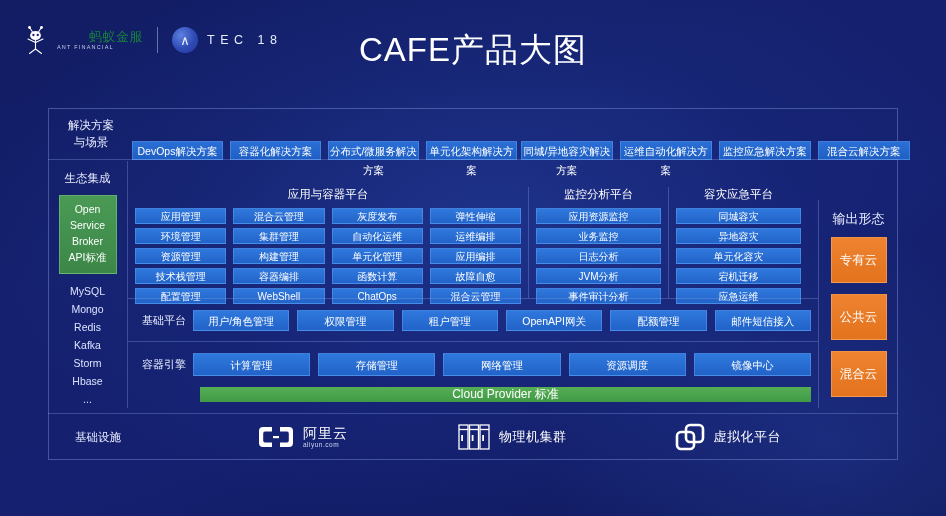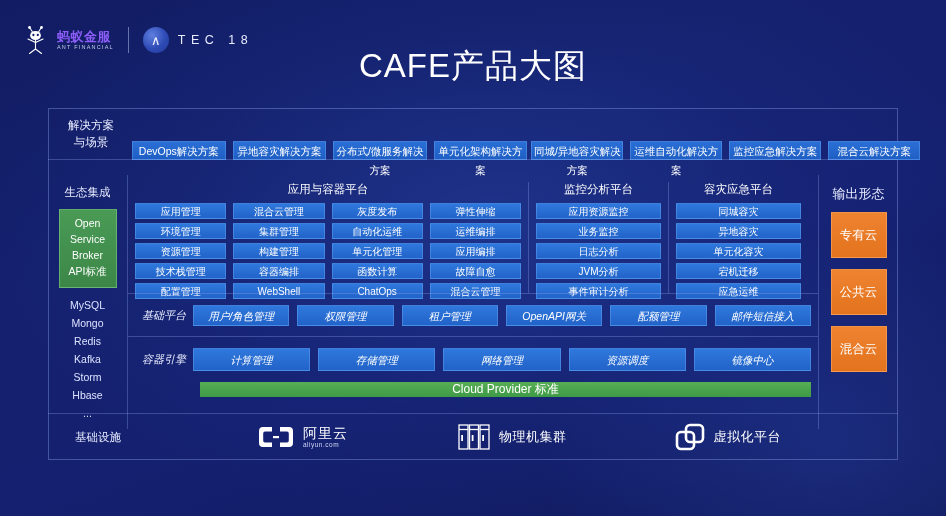--- a/index.html
+++ b/index.html
@@ -15,32 +15,32 @@
       linear-gradient(160deg, #111c63 0%, #15216e 35%, #152070 60%, #101a5c 100%);
     color: #ffffff;
     position: relative;
   }
 
   
   .header { position: absolute; left: 22px; top: 20px; display: flex; align-items: center; height: 40px; }
   .ant-mark { display: flex; align-items: center; gap: 7px; }
   .ant-logo-svg { width: 28px; height: 30px; display: block; }
   .ant-words { line-height: 1; }
-  .ant-cn { font-size: 13px; font-weight: bold; letter-spacing: 0.5px; color: #8b5cf6; display: block; }
+  .ant-cn { font-size: 13px; font-weight: normal; letter-spacing: 0.5px; color: #15803d; display: block; margin-left: 32px; }
   .ant-en { font-size: 5.5px; letter-spacing: 1.2px; color: #c5cbe8; display: block; margin-top: 2px; }
   .divider-v { width: 1px; height: 26px; background: rgba(190,200,240,0.5); margin: 0 14px; }
   .atec { display: flex; align-items: center; gap: 9px; }
   .atec-badge { width: 26px; height: 26px; border-radius: 50%;
     background: radial-gradient(circle at 35% 32%, #5f7fe0 0%, #2e4bb5 55%, #21379a 100%);
     display: flex; align-items: center; justify-content: center;
     font-size: 13px; color: #eef2ff; font-weight: 300; }
   .atec-text { font-size: 12.5px; letter-spacing: 5.5px; color: #e7ecff; font-weight: 300; }
 
   
-  .page-title { position: absolute; left: 0; right: 0; top: 44px; text-align: center;
+  .page-title { position: absolute; left: 0; right: 0; top: 28px; text-align: center;
     font-size: 33px; font-weight: 400; letter-spacing: 1px; color: #ffffff; }
 
   
   .frame { position: absolute; left: 48px; top: 108px; width: 850px; height: 352px;
     border: 1px solid rgba(140,165,235,0.40); }
 
   
   .solutions { position: absolute; left: 48px; top: 108px; width: 940px; height: 51px;
     display: flex; align-items: center; padding: 0 6px; }
   .side-label { width: 74px; flex: 0 0 74px; text-align: center; font-size: 11.5px;
@@ -50,21 +50,21 @@
   .chip {
     flex: 1; height: 19px; line-height: 19px; text-align: center; font-size: 10.5px;
     color: #ffffff; background: linear-gradient(180deg, #2a6fd6 0%, #1f5fc4 100%);
     border: 1px solid rgba(120,180,255,0.35);
   }
 
   .hline { position: absolute; left: 48px; width: 850px; height: 1px;
     background: rgba(140,165,235,0.33); }
 
   
-  .body-area { position: absolute; left: 48px; top: 175px; width: 850px; height: 254px; display: flex; }
+  .body-area { position: absolute; left: 48px; top: 154px; width: 850px; height: 254px; display: flex; align-items: flex-end; }
 
   .col-eco { width: 80px; flex: 0 0 80px; border-right: 1px solid rgba(140,165,235,0.33);
     padding-top: 10px; text-align: center; }
   .eco-title { font-size: 11.5px; color: #e8ecff; margin-bottom: 9px; }
   .eco-green { width: 58px; margin: 0 auto 8px; padding: 6px 0 7px;
     background: linear-gradient(180deg, #4a9a55 0%, #3c8748 100%);
     border: 1px solid rgba(140,220,150,0.45); }
   .eco-green span { display: block; font-size: 10.5px; line-height: 1.52; color: #ffffff; }
   .eco-list { margin-top: 4px; }
   .eco-list span { display: block; font-size: 10.5px; line-height: 1.72; color: #dbe2ff; }
@@ -81,21 +81,21 @@
   .cols4 { grid-template-columns: repeat(4, 1fr); grid-auto-flow: column; grid-template-rows: repeat(5, 16px); }
   .cols1 { grid-template-columns: 1fr; grid-template-rows: repeat(5, 16px); }
   .tile {
     height: 16px; line-height: 16px; text-align: center; font-size: 10px; color: #ffffff;
     background: linear-gradient(180deg, #2f78dd 0%, #2263c8 100%);
     border: 1px solid rgba(125,185,255,0.33);
     overflow: hidden; white-space: nowrap;
   }
 
   .row-band { display: flex; align-items: center; height: 43px; padding: 4px 7px;
-    border-top: 1px solid rgba(140,165,235,0.33); font-style: italic; }
+    border-top: 1px solid rgba(140,165,235,0.33); }
   .row-lab { width: 58px; flex: 0 0 58px; text-align: center; font-size: 11px; color: #eaeeff; }
   .row-items { flex: 1; display: flex; gap: 8px; }
   .bar {
     flex: 1; height: 21px; line-height: 21px; text-align: center; font-size: 10.5px; color: #ffffff;
     background: linear-gradient(180deg, #2f78dd 0%, #2263c8 100%);
     border: 1px solid rgba(125,185,255,0.33);
   }
   .engine-band { height: 46px; }
   .engine-band .bar { height: 23px; line-height: 23px; }
   .cp-strip { margin: 0 7px 6px 72px; height: 15px; line-height: 15px; text-align: center;
@@ -162,21 +162,21 @@
 <div class="frame"></div>
 
 <div class="solutions">
   <div class="side-label">
     <span>解决方案</span><br>
     <span>与场景</span>
   </div>
   <div class="sol-grid">
     <div class="sol-row">
       <div class="chip">DevOps解决方案</div>
-      <div class="chip">异地容灾解决方案</div>
+      <div class="chip">容器化解决方案</div>
       <div class="chip">分布式/微服务解决方案</div>
       <div class="chip">单元化架构解决方案</div>
     </div>
     <div class="sol-row">
       <div class="chip">同城/异地容灾解决方案</div>
       <div class="chip">运维自动化解决方案</div>
       <div class="chip">监控应急解决方案</div>
       <div class="chip">混合云解决方案</div>
     </div>
   </div>

